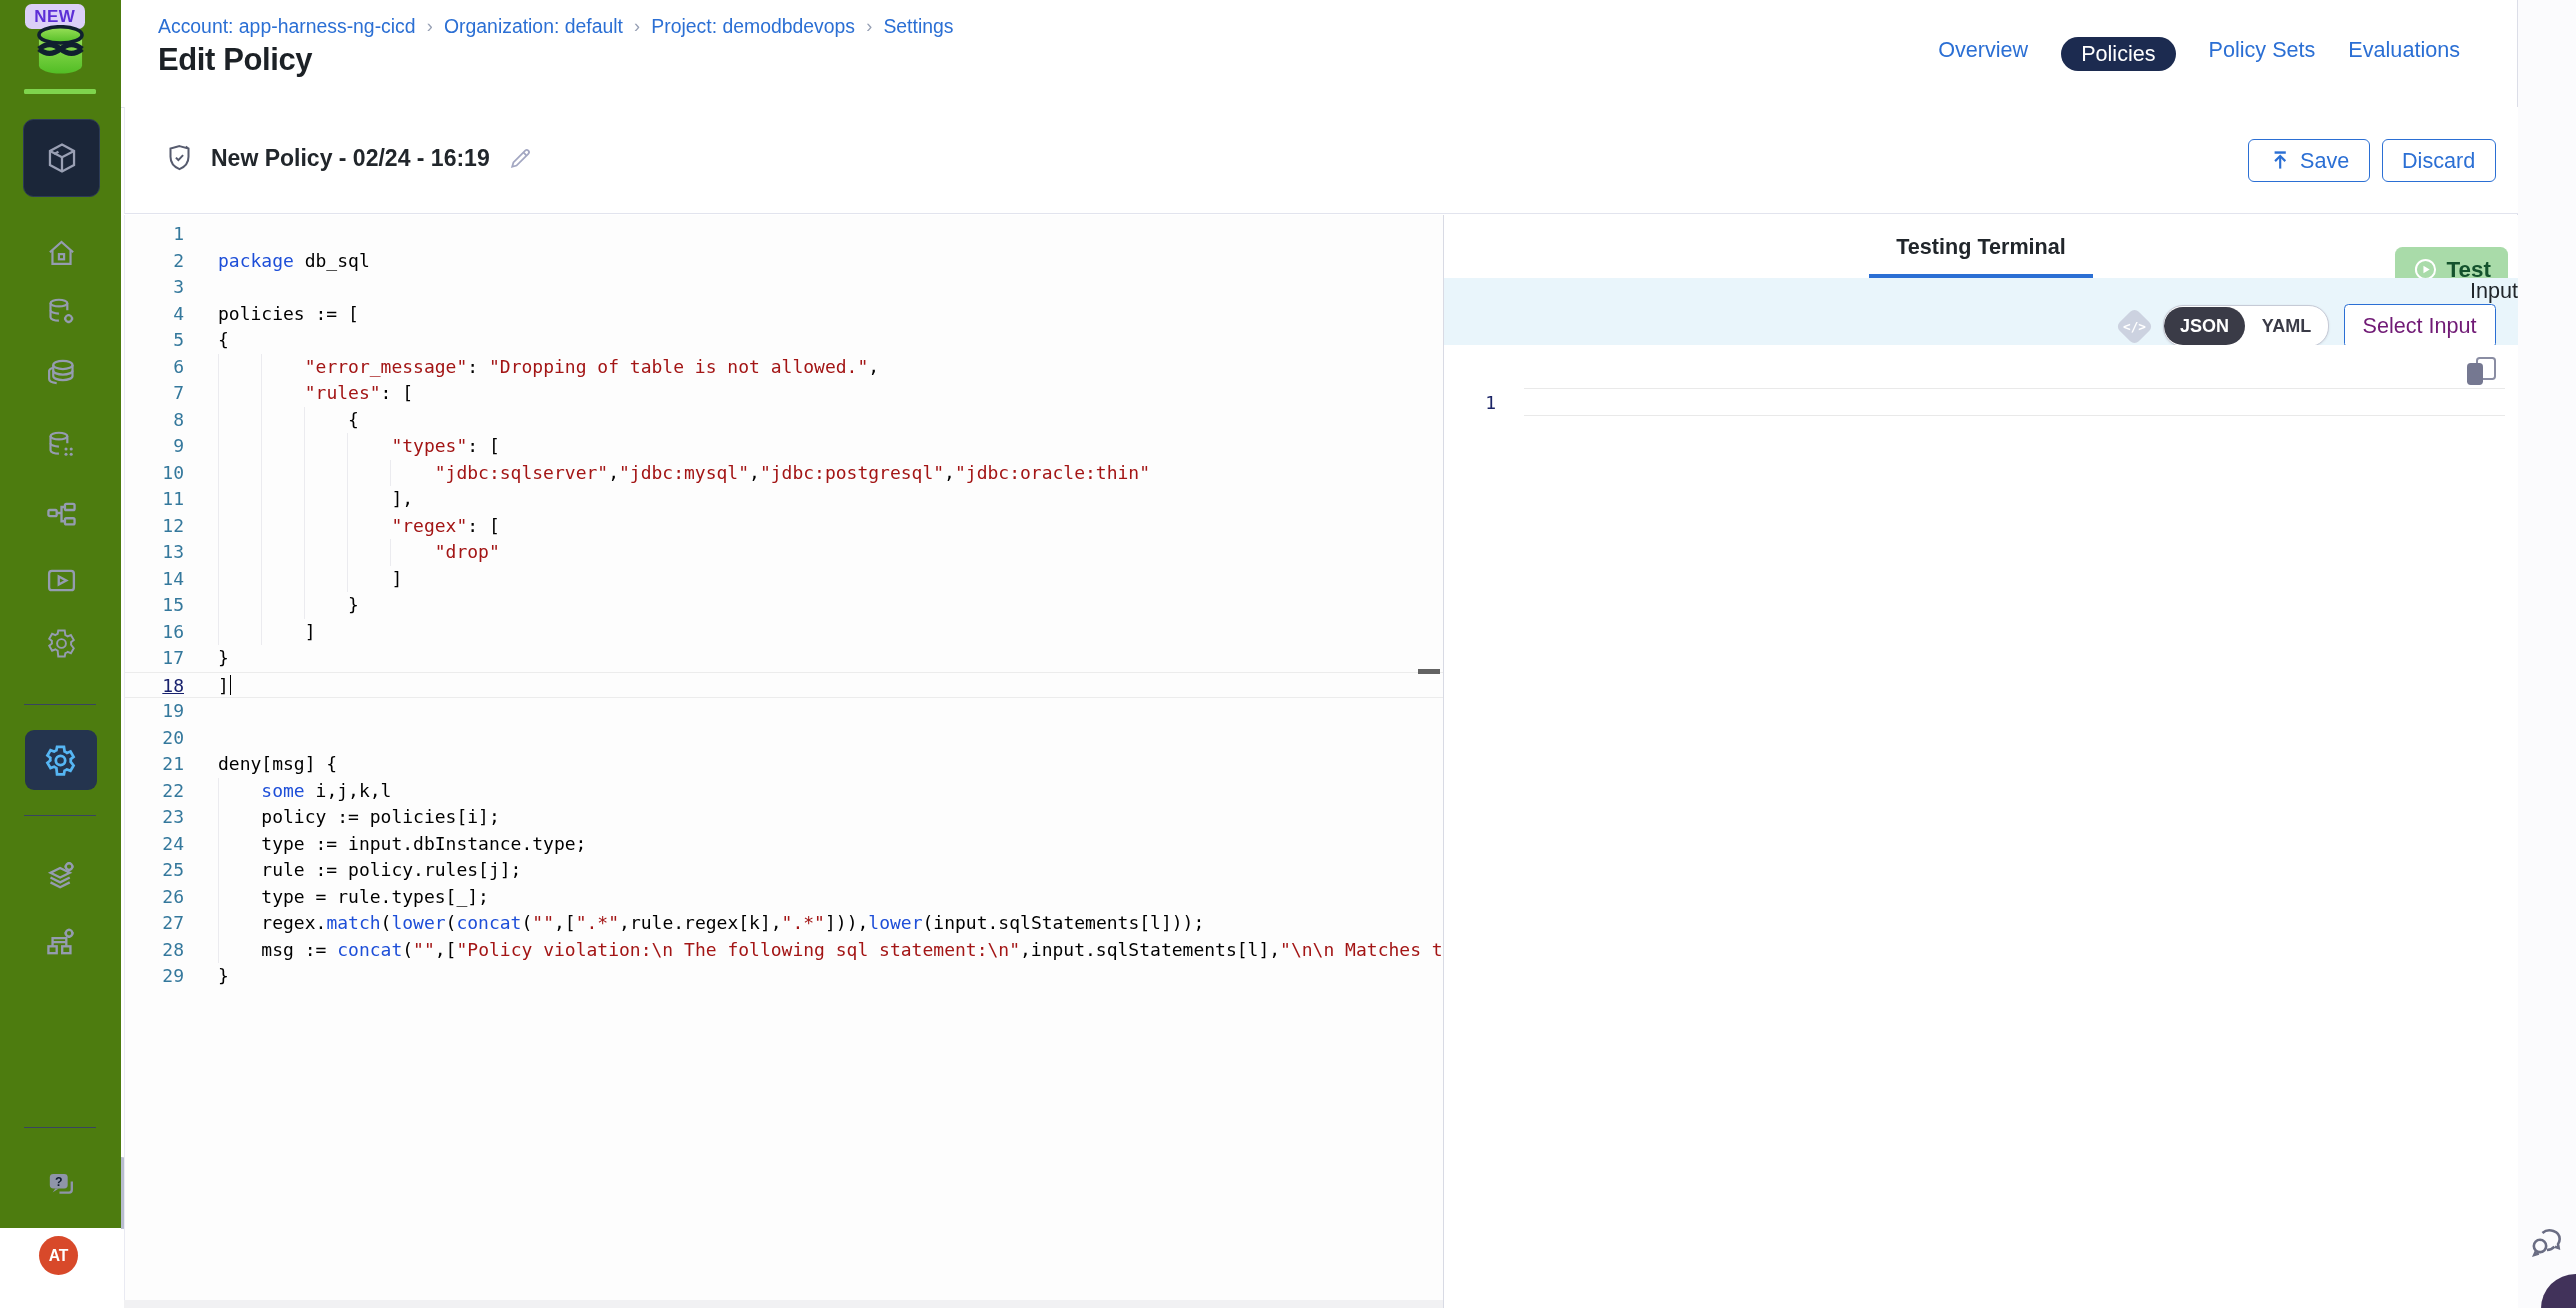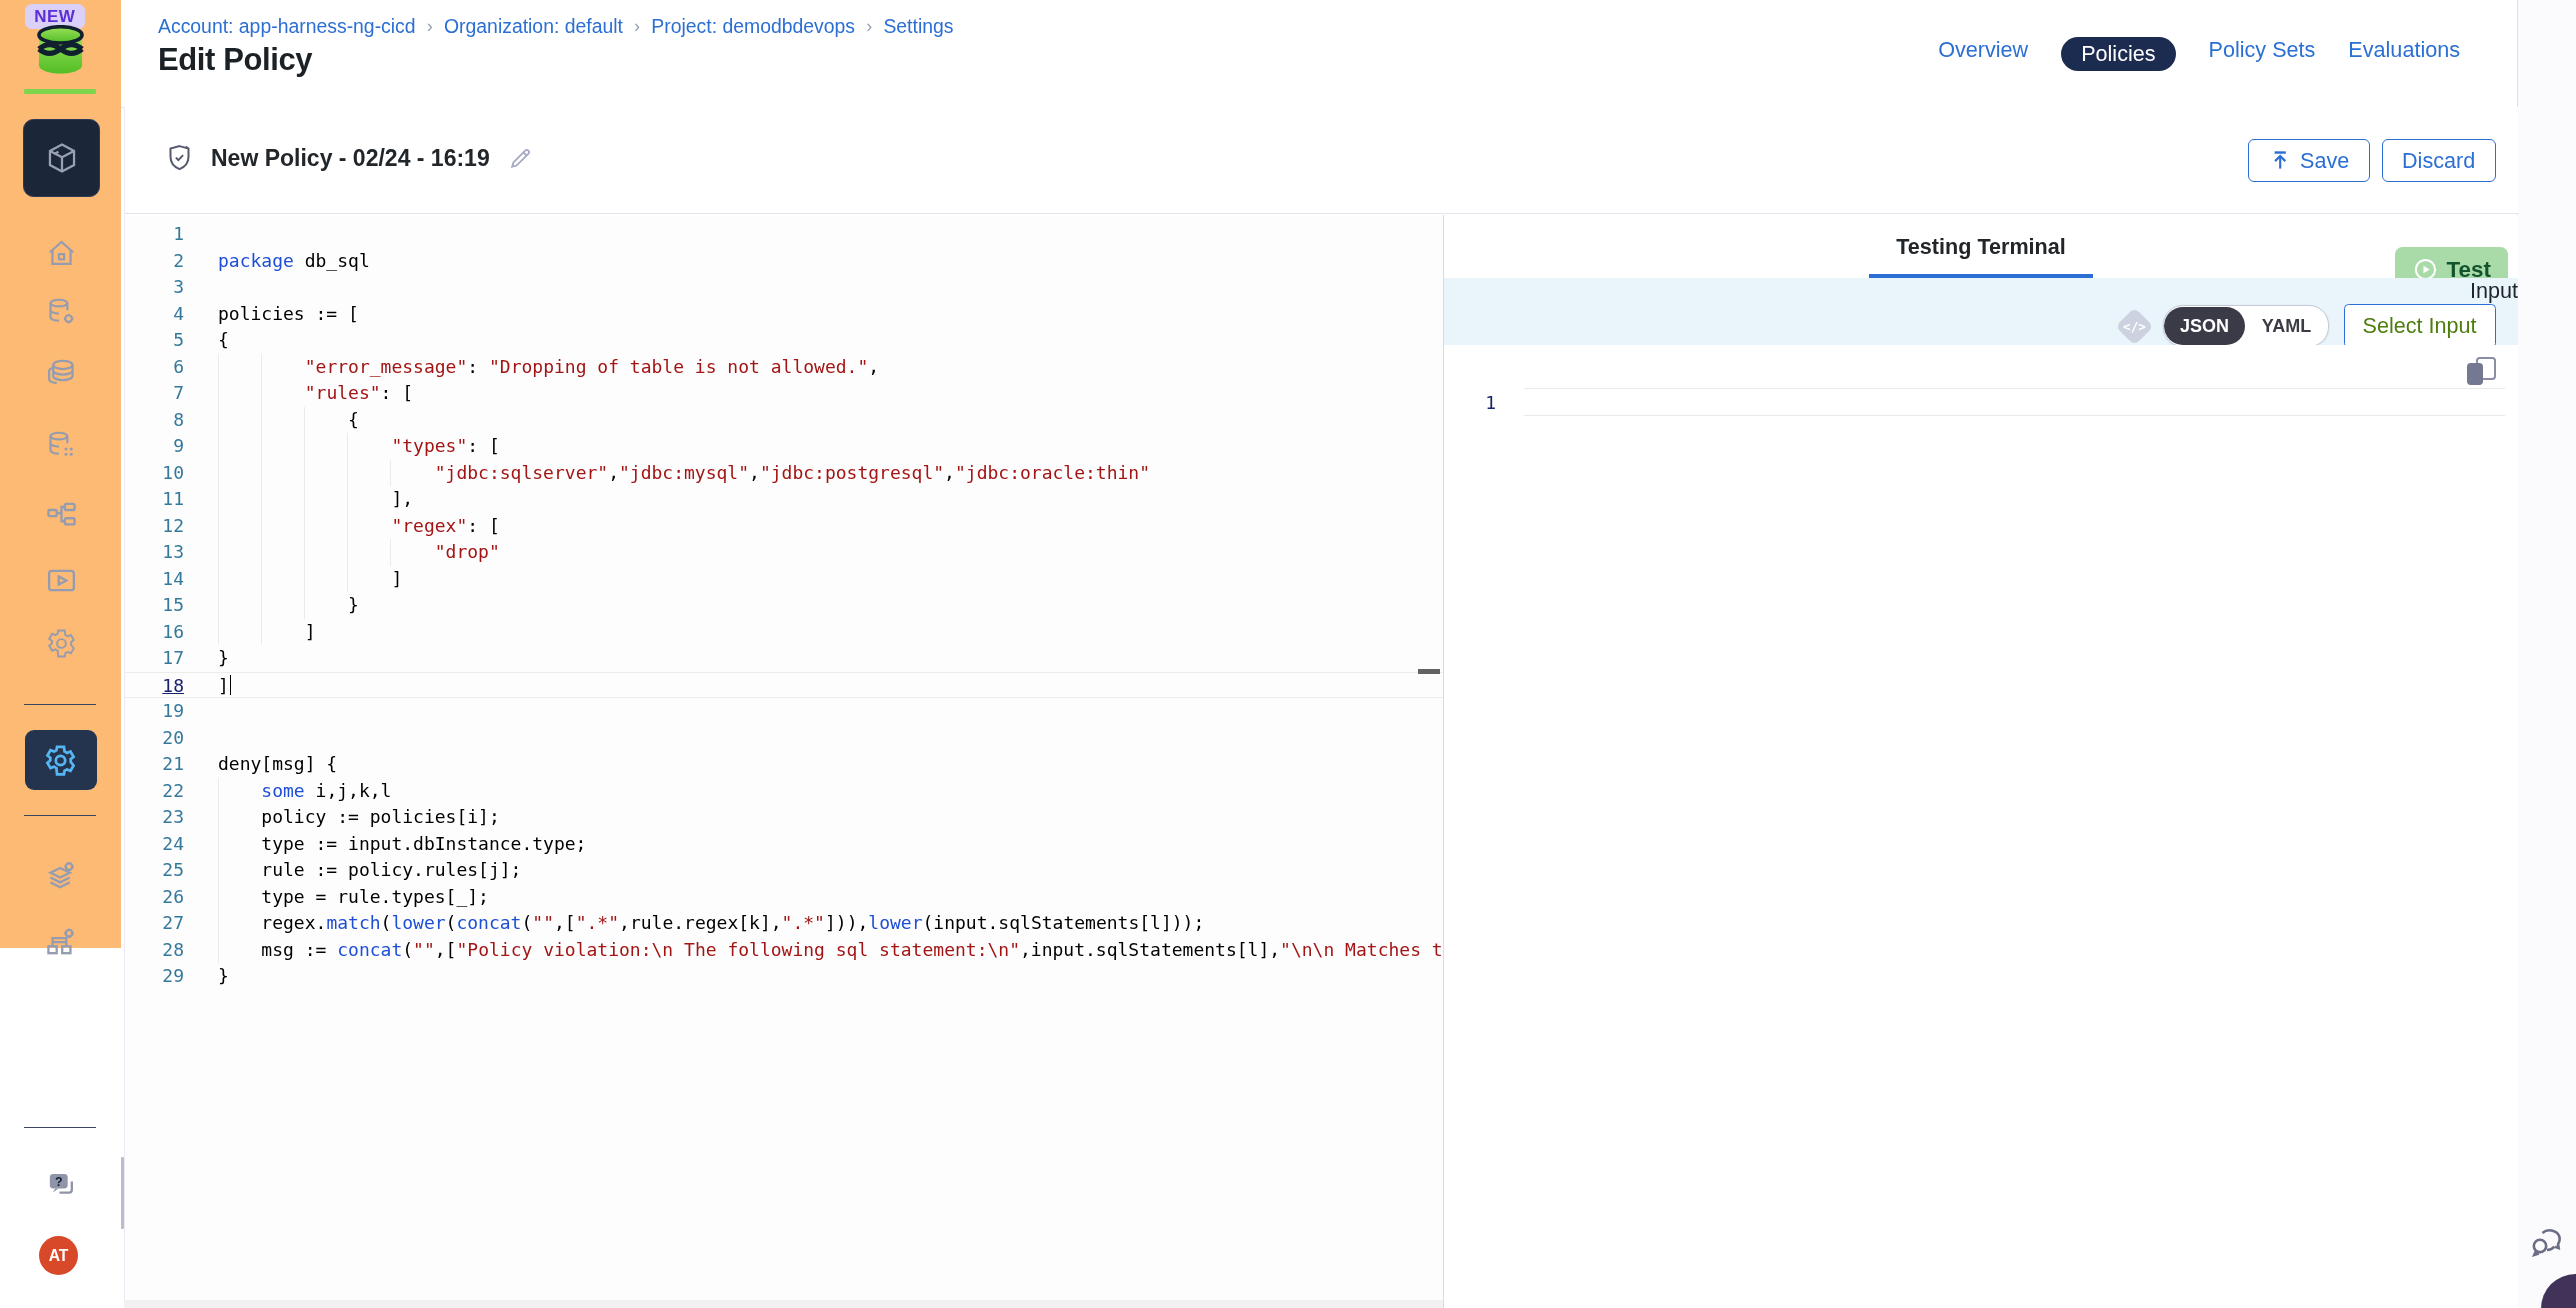--- a/index.html
+++ b/index.html
@@ -1,18 +1,18 @@
 <!DOCTYPE html>
 <html style="font-size:12px"><head>
 <meta charset="utf-8">
 <style>
   html,body{margin:0;padding:0;background:#fff;}
   #app{position:relative;width:2576px;height:1309px;background:#ffffff;font-family:"Liberation Sans",sans-serif;overflow:hidden;}
   
-  .sidebar{position:absolute;left:0;top:0;width:121px;height:948px;background:#fdba74;}
+  .sidebar{position:absolute;left:0;top:0;width:121px;height:1228px;background:#4d7c0f;}
   .sb-abs{position:absolute;}
   .new-badge{left:24.6px;top:3.7px;height:25px;line-height:25px;padding:0 9.7px;background:#dbd0f8;color:#5c2ed6;font-weight:bold;font-size:17px;border-radius:6.7px;letter-spacing:0.4px;}
   .logo{left:33px;top:24.6px;}
   .green-bar{left:24px;top:89px;width:72px;height:5.2px;background:#7fd44d;border-radius:1.5px;}
   .module-tile{left:23px;top:119px;width:75px;height:76px;border-radius:10.4px;background:#1b2639;border:0.7px solid #2c3a57;display:flex;align-items:center;justify-content:center;}
   .sb-icon{left:45px;width:33px;height:33px;display:flex;align-items:center;justify-content:center;}
   .sb-div{left:24px;width:72px;height:0.7px;background:#39445f;}
   .active-tile{left:24.6px;top:730px;width:72px;height:60px;border-radius:9px;background:#24344e;display:flex;align-items:center;justify-content:center;}
   .avatar{left:39px;top:1236px;width:39px;height:39px;border-radius:50%;background:#d8492a;color:#fff;font-weight:bold;font-size:15.7px;display:flex;align-items:center;justify-content:center;}
   .handle{position:absolute;left:121px;top:1157px;width:21px;height:72px;background:#b9bdcf;border-radius:0 36px 36px 0;display:flex;align-items:center;}
@@ -58,21 +58,21 @@
   .ptab.on:after{content:"";position:absolute;left:0;right:0;bottom:0;height:3.7px;background:#2b6fd4;}
   .test-btn{position:absolute;right:9.7px;top:8.2px;width:113px;height:45px;border:none;border-radius:7.5px;background:#a9dba9;color:#14532d;font-size:22.4px;font-weight:bold;display:flex;align-items:center;justify-content:center;gap:9px;font-family:"Liberation Sans",sans-serif;margin-top:24px;}
   .input-band{position:absolute;left:0;top:63px;right:0;height:67px;background:#e9f5fb;display:flex;align-items:flex-end;flex-direction:column;}
   .input-label{margin-left:27px;font-size:21.6px;color:#21262b;font-weight:500;}
   .band-right{margin-left:auto;display:flex;align-items:center;gap:15px;padding-right:22.4px;}
   .diamond{width:27px;height:27px;background:#ccd2e0;border-radius:6px;transform:rotate(45deg);display:flex;align-items:center;justify-content:center;}
   .diamond b{transform:rotate(-45deg);color:#fff;font-size:12.7px;font-family:"DejaVu Sans Mono",monospace;font-weight:bold;}
   .fmt-toggle{height:40px;background:#fff;border:0.7px solid #c6cad6;border-radius:20px;display:flex;align-items:center;box-shadow:0 0.7px 2.2px rgba(40,41,61,.12);overflow:hidden;}
   .fmt-seg{font-size:18px;font-weight:bold;padding:0 16.4px;line-height:38px;color:#3a3b47;cursor:pointer;}
   .fmt-seg.on{background:#3a3b47;color:#fff;border-radius:20px;}
-  .select-input{height:44px;box-sizing:border-box;border:1.5px solid #2b6fd4;border-radius:4.5px;background:#fff;color:#4d7c0f;font-size:21.6px;font-weight:500;padding:0 18px;font-family:"Liberation Sans",sans-serif;cursor:pointer;}
+  .select-input{height:44px;box-sizing:border-box;border:1.5px solid #2b6fd4;border-radius:4.5px;background:#fff;color:#701a75;font-size:21.6px;font-weight:500;padding:0 18px;font-family:"Liberation Sans",sans-serif;cursor:pointer;}
   .input-content{position:absolute;left:0;top:130px;right:0;bottom:0;background:#fff;}
   .copy-ic{position:absolute;right:21px;top:12px;width:30px;height:30px;}
   .copy-back{position:absolute;left:9px;top:0;width:16.4px;height:19.4px;border:2.2px solid #8a8da3;border-radius:3.7px;background:#fff;}
   .copy-front{position:absolute;left:0;top:6px;width:16.4px;height:22.4px;background:#757891;border-radius:3.7px;}
   .in-line{position:absolute;left:0;top:43px;right:12.7px;height:28px;display:flex;align-items:center;}
   .in-ln{width:52px;text-align:right;color:#1b2466;font-size:18px;font-family:"DejaVu Sans Mono",monospace;flex:none;}
   .in-box{flex:1;margin-left:28px;height:28px;box-sizing:border-box;border-top:1.5px solid #e9e9e9;border-bottom:1.5px solid #e9e9e9;background:#fff;}
   svg{display:block;}
 </style>
 </head>

